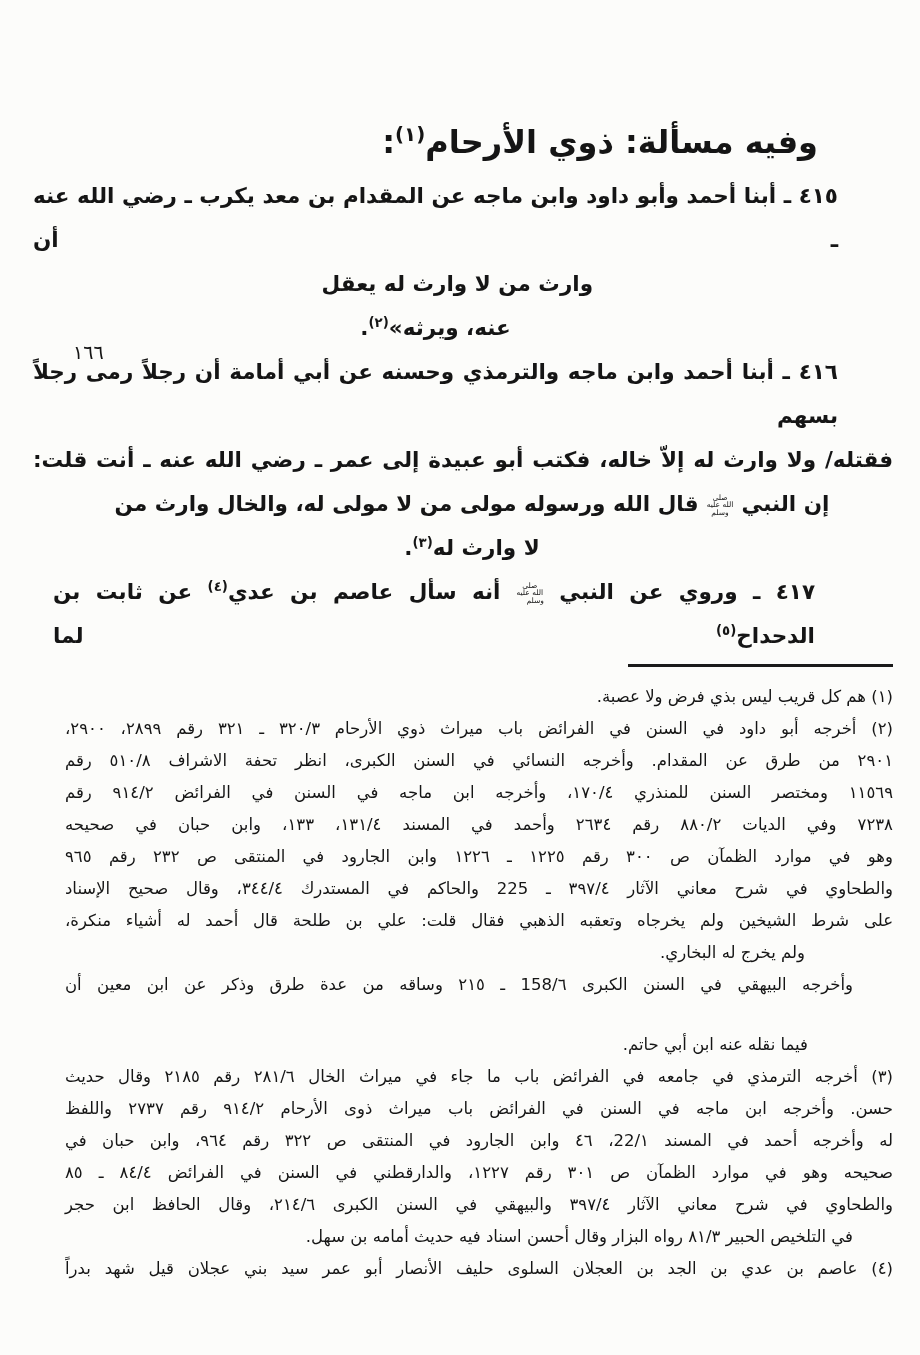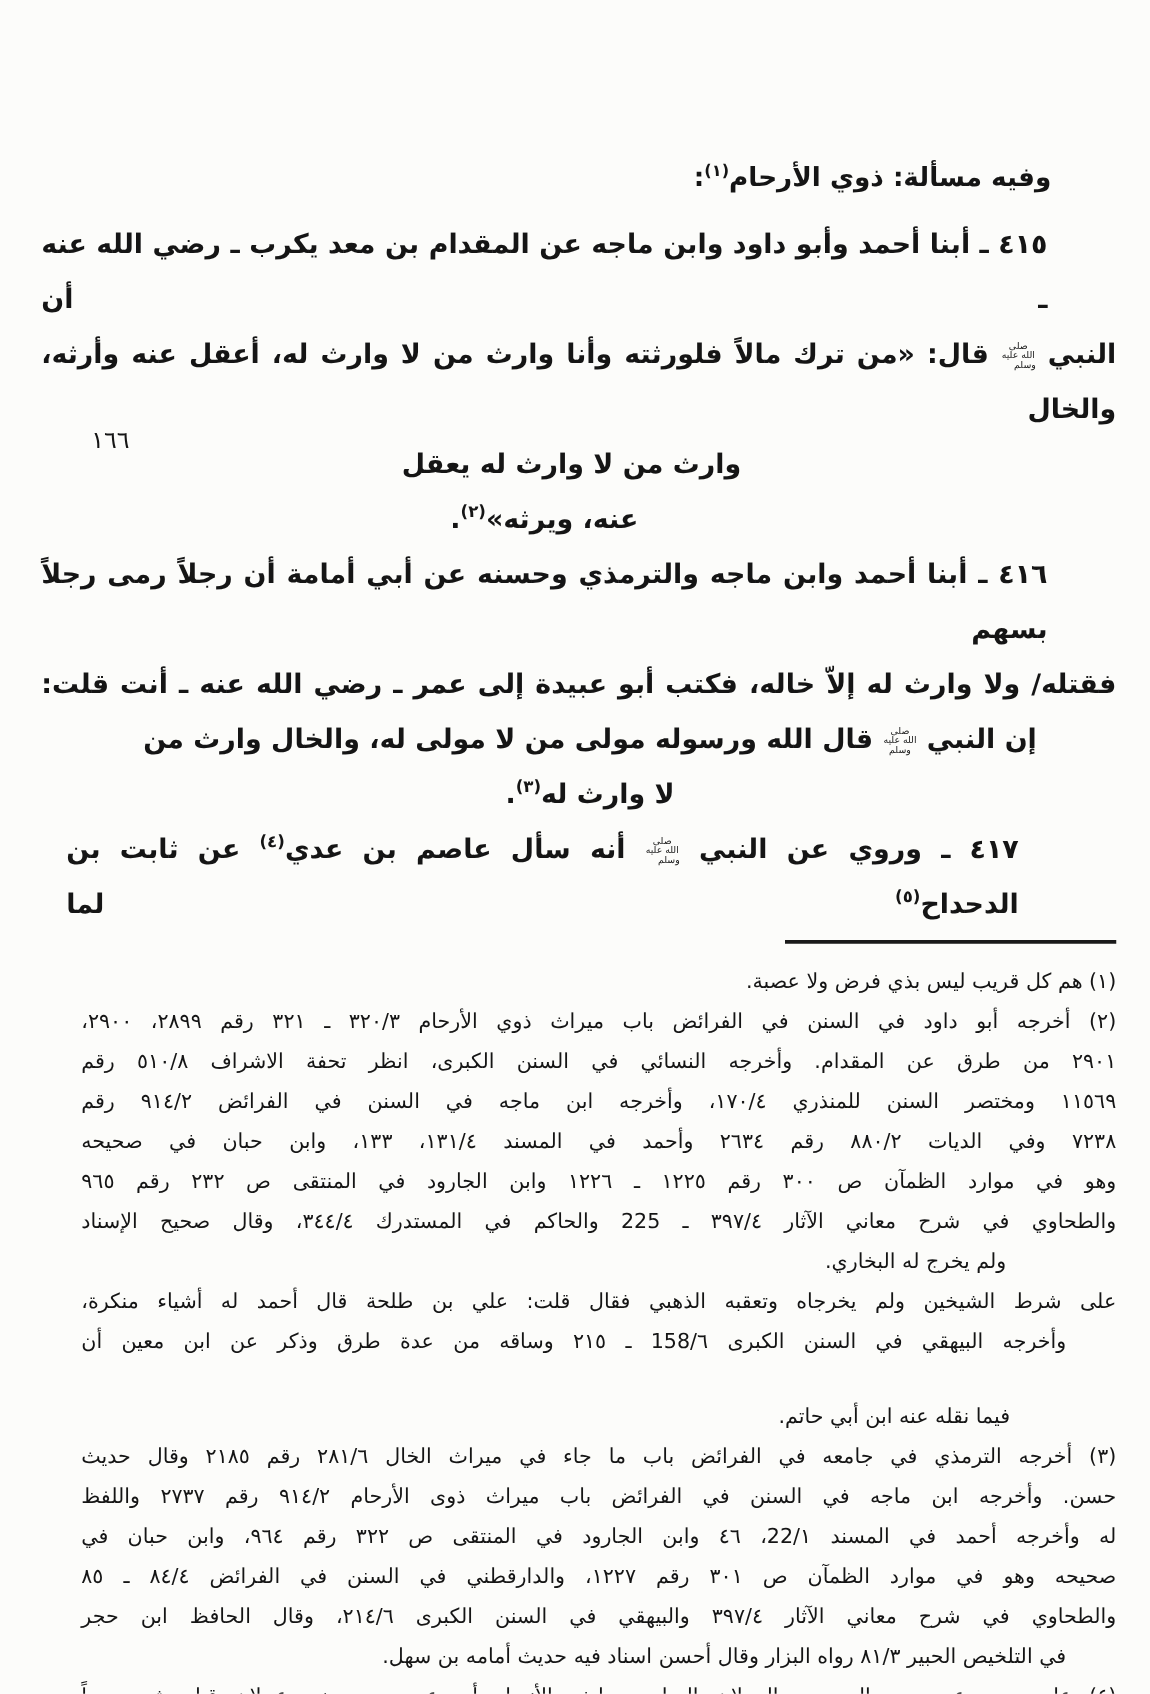--- a/index.html
+++ b/index.html
@@ -12,22 +12,22 @@
     direction:rtl;
     overflow:hidden;
   }
   .content{
     position:absolute;
     top:0;right:27px;width:860px;
   }
   
   .heading{
     margin-top:122px;
-    margin-right:52px;
-    font-size:21px;font-weight:bold;
+    margin-right:75px;
+    font-size:32px;font-weight:bold;
     line-height:40px;
     text-align:right;
   }
   .bodyline{
     font-size:21.5px;font-weight:bold;
     line-height:44px;
     text-align:justify;text-align-last:justify;
     position:relative;
   }
   .p-first{padding-right:55px;}
@@ -85,42 +85,41 @@
 
 <div class="page">
 
   <span class="folio">١٦٦</span>
 
   <div class="content">
 
     <div class="heading">وفيه مسألة: ذوي الأرحام<sup>(١)</sup>:</div>
 
     <div class="bodyline p-first p415-start">٤١٥ ـ أبنا أحمد وأبو داود وابن ماجه عن المقدام بن معد يكرب ـ رضي الله عنه ـ أن</div>
-    <div class="bodyline">النبي <span class="saw">صلى الله عليه وسلم</span> قال: «من ترك مالاً فلورثته وأنا وارث من لا وارث له، أعقل عنه وأرثه، والخال</div>
     <div class="bodyline p415-end">وارث من لا وارث له يعقل عنه، ويرثه»<sup>(٢)</sup>.</div>
 
     <div class="bodyline p-first">٤١٦ ـ أبنا أحمد وابن ماجه والترمذي وحسنه عن أبي أمامة أن رجلاً رمى رجلاً بسهم</div>
     <div class="bodyline">فقتله/ ولا وارث له إلاّ خاله، فكتب أبو عبيدة إلى عمر ـ رضي الله عنه ـ أنت قلت:</div>
     <div class="bodyline p416-end">إن النبي <span class="saw">صلى الله عليه وسلم</span> قال الله ورسوله مولى من لا مولى له، والخال وارث من لا وارث له<sup>(٣)</sup>.</div>
 
     <div class="bodyline p417-line">٤١٧ ـ وروي عن النبي <span class="saw">صلى الله عليه وسلم</span> أنه سأل عاصم بن عدي<sup>(٤)</sup> عن ثابت بن الدحداح<sup>(٥)</sup> لما</div>
 
     <div class="fn-sep"></div>
 
     <div class="footnotes">
       <div class="fnline fn-right">(١) هم كل قريب ليس بذي فرض ولا عصبة.</div>
 
       <div class="fnline">(٢) أخرجه أبو داود في السنن في الفرائض باب ميراث ذوي الأرحام ٣٢٠/٣ ـ ٣٢١ رقم ٢٨٩٩، ٢٩٠٠،</div>
       <div class="fnline">٢٩٠١ من طرق عن المقدام. وأخرجه النسائي في السنن الكبرى، انظر تحفة الاشراف ٥١٠/٨ رقم</div>
       <div class="fnline">١١٥٦٩ ومختصر السنن للمنذري ١٧٠/٤، وأخرجه ابن ماجه في السنن في الفرائض ٩١٤/٢ رقم</div>
       <div class="fnline">٧٢٣٨ وفي الديات ٨٨٠/٢ رقم ٢٦٣٤ وأحمد في المسند ١٣١/٤، ١٣٣، وابن حبان في صحيحه</div>
       <div class="fnline">وهو في موارد الظمآن ص ٣٠٠ رقم ١٢٢٥ ـ ١٢٢٦ وابن الجارود في المنتقى ص ٢٣٢ رقم ٩٦٥</div>
       <div class="fnline">والطحاوي في شرح معاني الآثار ٣٩٧/٤ ـ 225 والحاكم في المستدرك ٣٤٤/٤، وقال صحيح الإسناد</div>
+      <div class="fnline">على شرط الشيخين ولم يخرجاه وتعقبه الذهبي فقال قلت: علي بن طلحة قال أحمد له أشياء منكرة،</div>
       <div class="fnline fn-right fn-ind-90">ولم يخرج له البخاري.</div>
-      <div class="fnline">على شرط الشيخين ولم يخرجاه وتعقبه الذهبي فقال قلت: علي بن طلحة قال أحمد له أشياء منكرة،</div>
       <div class="fnline fn-ind-40">وأخرجه البيهقي في السنن الكبرى 158/٦ ـ ٢١٥ وساقه من عدة طرق وذكر عن ابن معين أن</div>
       <div class="fnline fn-right fn-ind-85">فيما نقله عنه ابن أبي حاتم.</div>
 
       <div class="fnline">(٣) أخرجه الترمذي في جامعه في الفرائض باب ما جاء في ميراث الخال ٢٨١/٦ رقم ٢١٨٥ وقال حديث</div>
       <div class="fnline">حسن. وأخرجه ابن ماجه في السنن في الفرائض باب ميراث ذوى الأرحام ٩١٤/٢ رقم ٢٧٣٧ واللفظ</div>
       <div class="fnline">له وأخرجه أحمد في المسند 22/١، ٤٦ وابن الجارود في المنتقى ص ٣٢٢ رقم ٩٦٤، وابن حبان في</div>
       <div class="fnline">صحيحه وهو في موارد الظمآن ص ٣٠١ رقم ١٢٢٧، والدارقطني في السنن في الفرائض ٨٤/٤ ـ ٨٥</div>
       <div class="fnline">والطحاوي في شرح معاني الآثار ٣٩٧/٤ والبيهقي في السنن الكبرى ٢١٤/٦، وقال الحافظ ابن حجر</div>
       <div class="fnline fn-right fn-ind-40">في التلخيص الحبير ٨١/٣ رواه البزار وقال أحسن اسناد فيه حديث أمامه بن سهل.</div>
 

